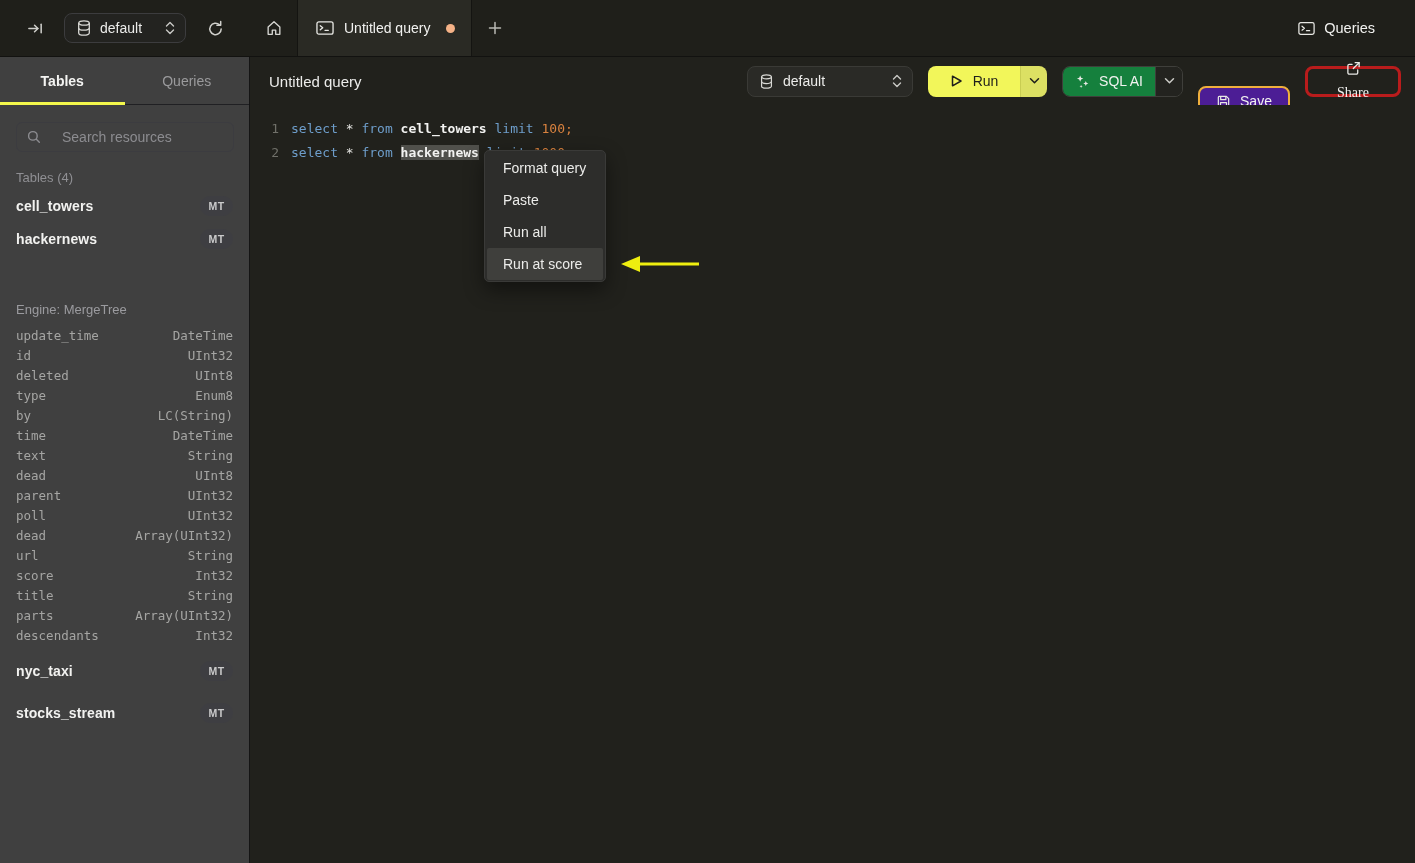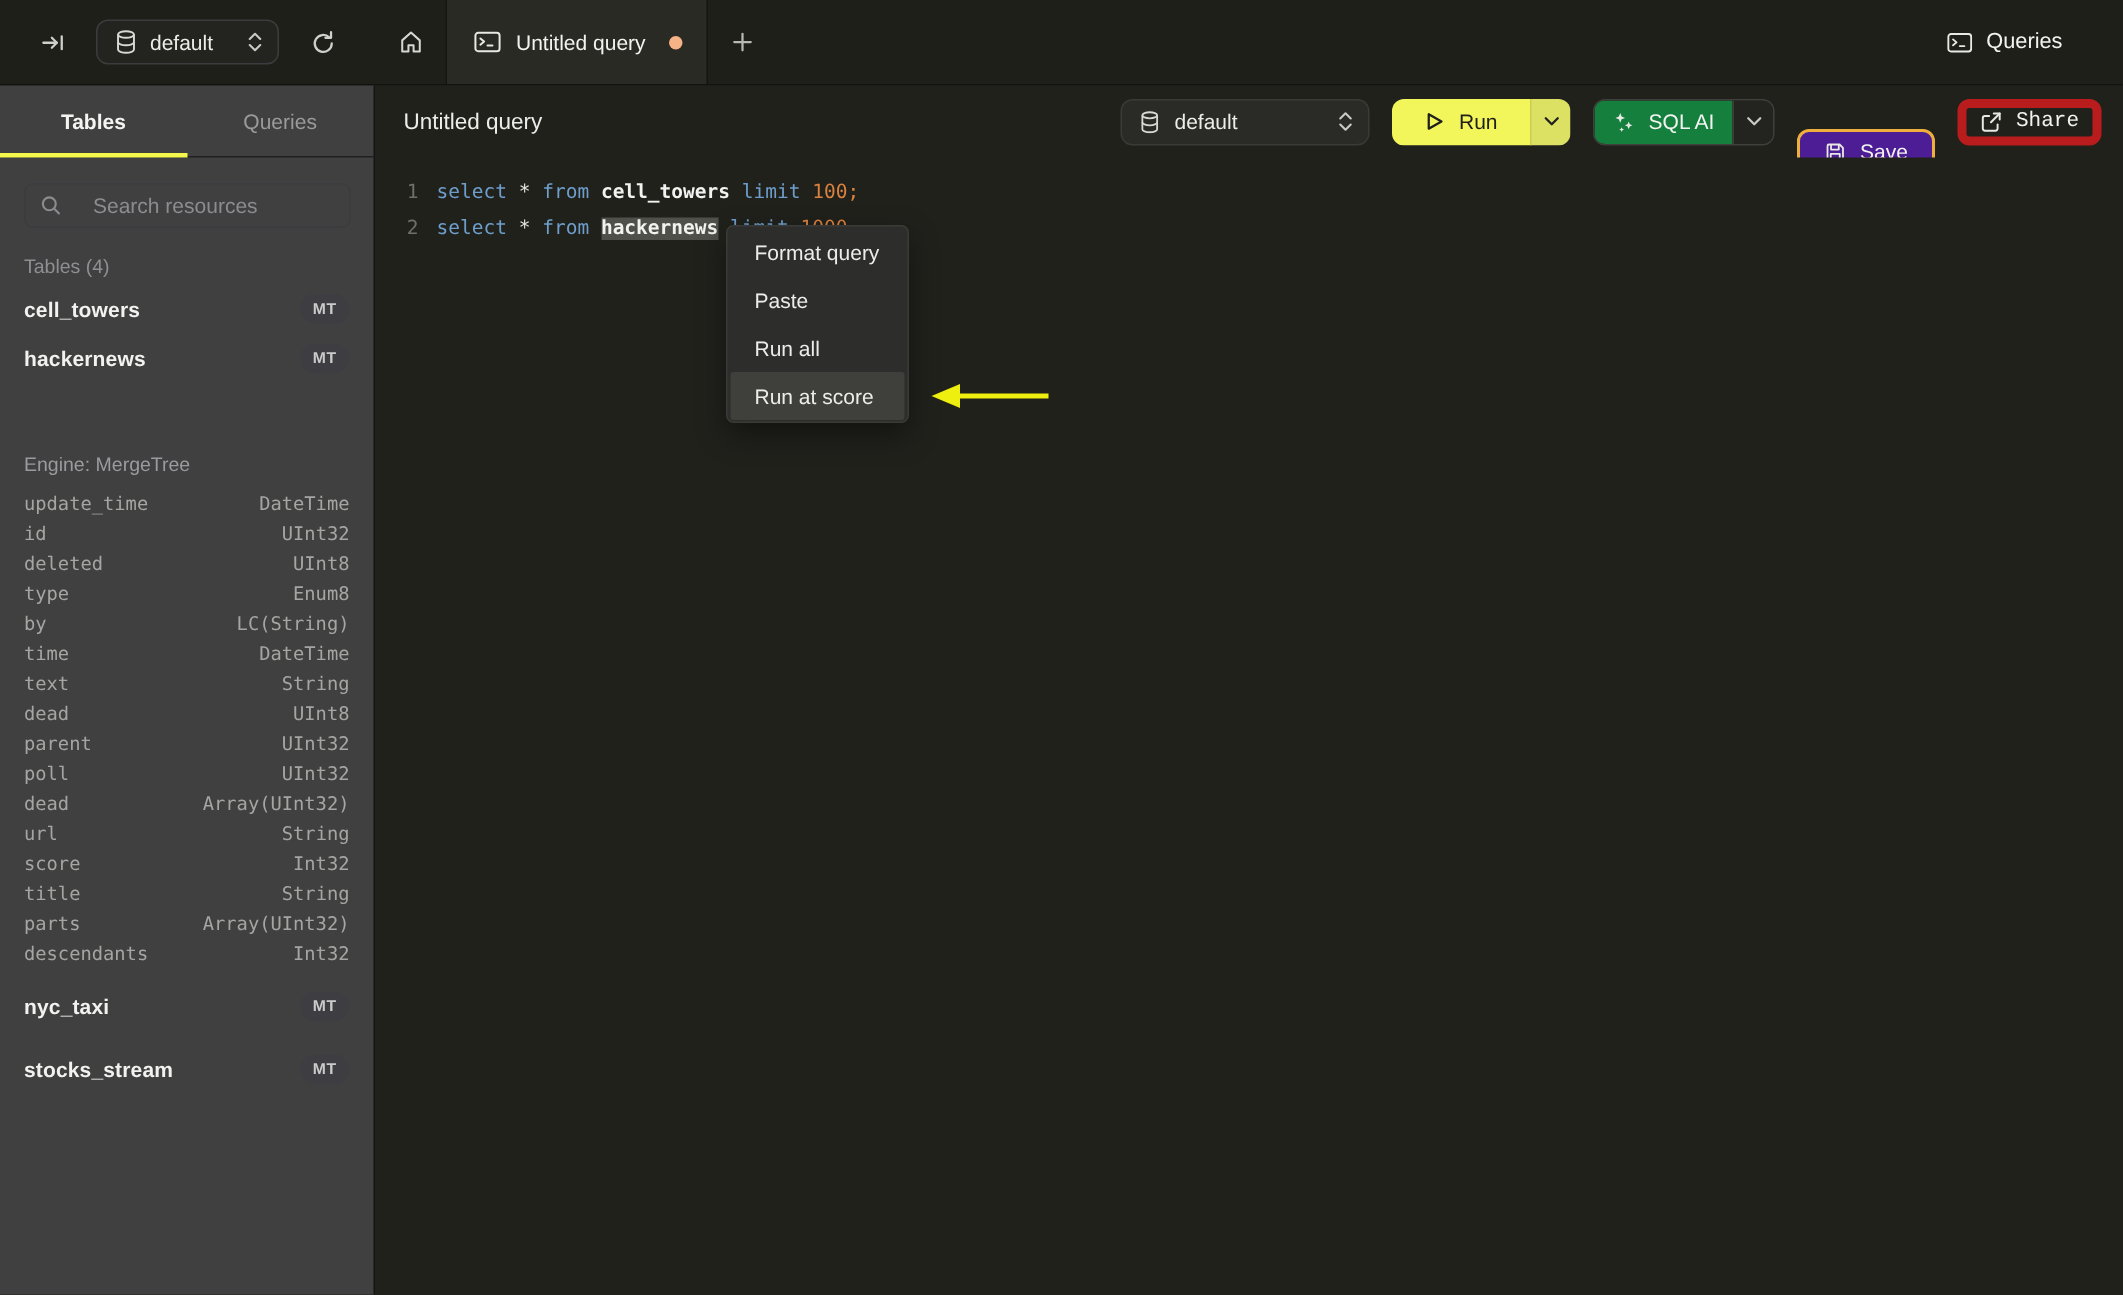--- a/index.html
+++ b/index.html
@@ -78,23 +78,23 @@
     color:#1F1F1B; border-left:1px solid #C9CD52; }
   .sqlai-btn { height:31px; border:1px solid #3F3F3B; border-radius:8px; overflow:hidden;
     display:flex; cursor:pointer; }
   .sqlai-main { width:92px; background:#15803d; display:flex; align-items:center; justify-content:center;
     gap:9px; font-size:14px; font-weight:500; color:#F2F2F0; }
   .sqlai-caret { width:27px; background:#23231F; display:flex; align-items:center; justify-content:center;
     color:#C9C9C5; border-left:1px solid #3F3F3B; }
   .save-btn { height:31px; width:92px; border:2px solid #EFAF3D; border-radius:8px; background:#4c1d95;
     display:flex; align-items:center; justify-content:center; gap:9px; font-size:14px; font-weight:500;
     color:#F2F2F0; cursor:pointer; font-family:"Liberation Sans", sans-serif;margin-top:40px; }
-  .share-btn { height:31px; width:96px; border:6px solid #b91c1c; border-radius:8px; background:transparent;
+  .share-btn { height:31px; width:96px; border:3px solid #b91c1c; border-radius:8px; background:transparent;
     display:flex; align-items:center; justify-content:center; gap:9px; font-size:14px; font-weight:500;
-    color:#F2F2F0; cursor:pointer; font-family:Liberation Mono, monospace; }
+    color:#F2F2F0; cursor:pointer; font-family:Liberation Serif, serif;flex-direction:column; }
 
   
   .editor { position:absolute; left:251px; top:105px; width:1164px; height:758px; background:#21211C;
     padding-top:11px; font-family:"DejaVu Sans Mono", monospace; font-size:13px; }
   .code-line { display:flex; height:24px; align-items:center; }
   .gutter { width:10px; margin-left:18px; margin-right:12px; text-align:right; color:#707069; }
   .code { white-space:pre; }
   .tok-kw { color:#6E9ECB; }
   .tok-pl { color:#E4E4E0; }
   .tok-id { color:#F2F2F0; font-weight:700; }

